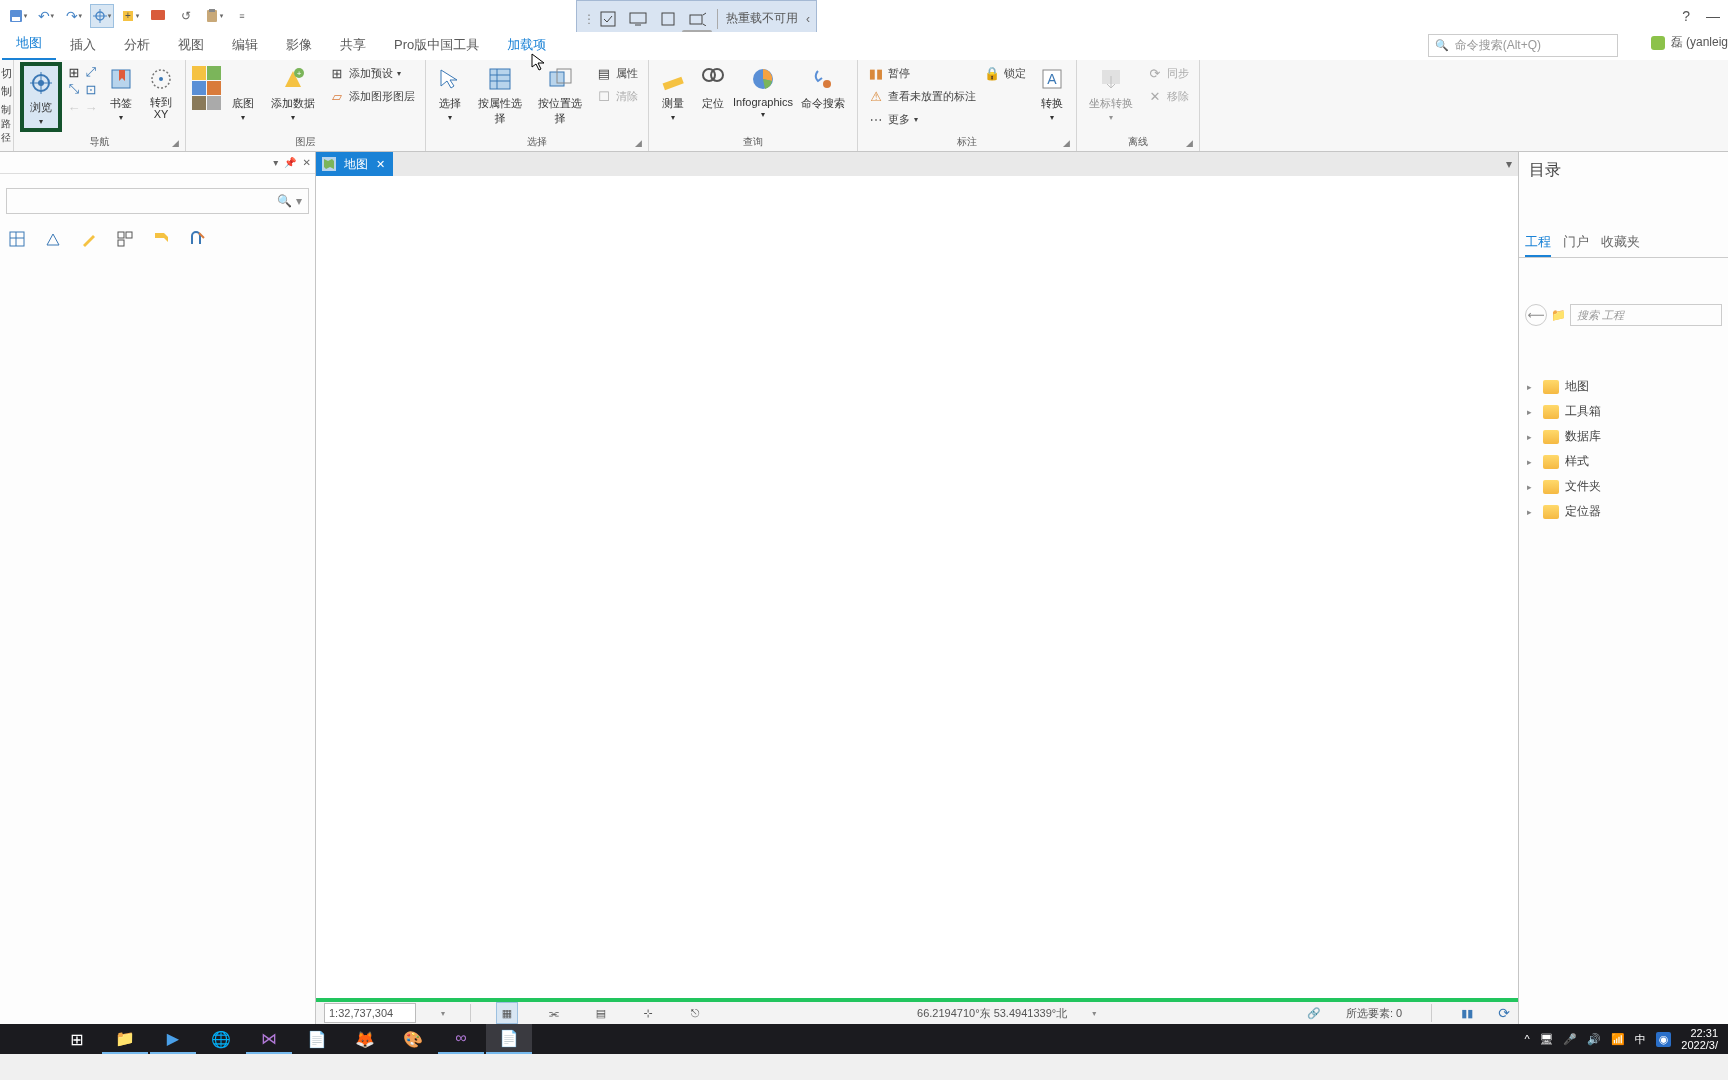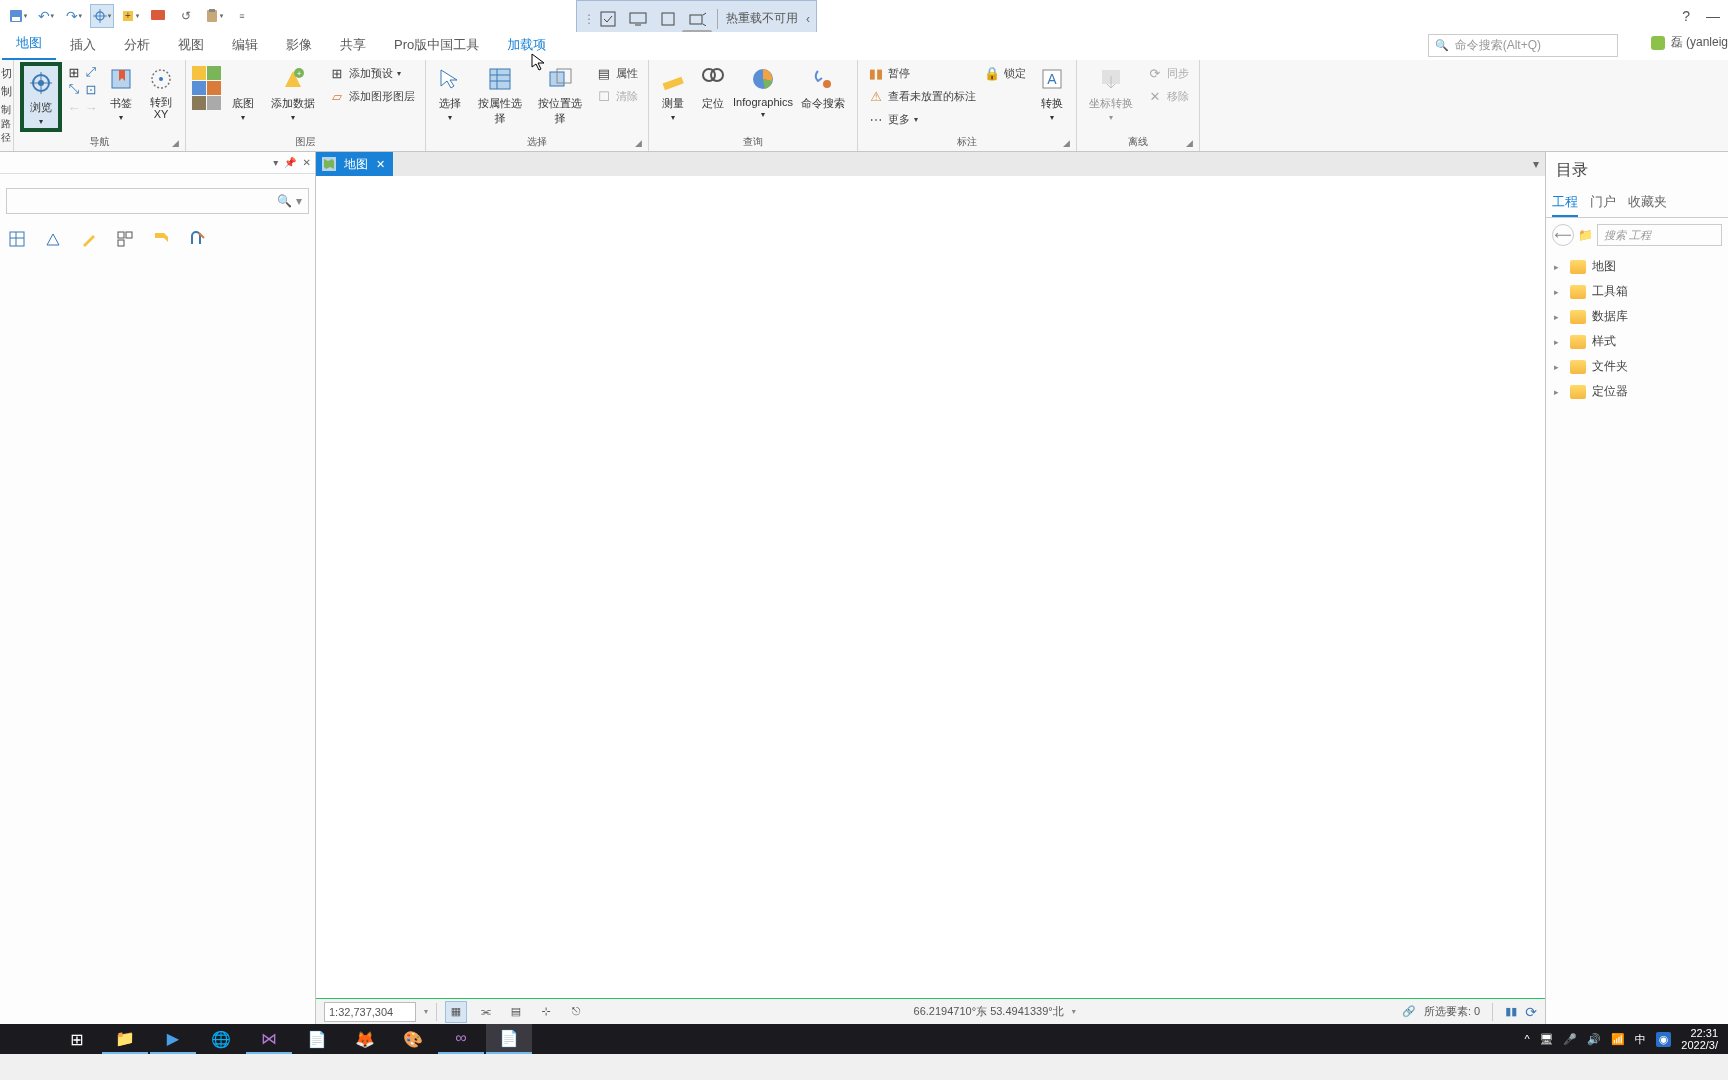--- a/index.html
+++ b/index.html
@@ -54,35 +54,35 @@
 .panel-toolbar { display: flex; gap: 14px; padding: 8px 6px; }
 .ptool { width: 22px; height: 22px; display: flex; align-items: center; justify-content: center; font-size: 16px; }
 
 .center { flex: 1; display: flex; flex-direction: column; }
 .doc-tabs { height: 24px; background: #e9e9e9; display: flex; align-items: center; position: relative; }
 .doc-tab { height: 24px; background: #1a82d6; color: #fff; display: flex; align-items: center; gap: 8px; padding: 0 8px 0 6px; font-size: 12px; }
 .doc-tab .x { font-size: 11px; }
 .doc-tabs .menu { position: absolute; right: 6px; color: #666; }
 .canvas { flex: 1; background: #fff; }
 
-.right-panel { width: 183px; background: #fdfdfd; border-left: 1px solid #c5c5c5; display: flex; flex-direction: column; }
+.right-panel { width: 210px; background: #fdfdfd; border-left: 1px solid #c5c5c5; display: flex; flex-direction: column; gap: 40px; }
 .right-title { font-size: 16px; padding: 8px 10px; color: #444; }
 .right-tabs { display: flex; border-bottom: 1px solid #ccc; padding: 0 6px; gap: 12px; font-size: 13px; }
 .right-tab { padding: 4px 0; color: #666; cursor: pointer; }
 .right-tab.active { color: #1a82d6; border-bottom: 2px solid #1a82d6; font-weight: 500; }
 .right-search-row { display: flex; align-items: center; gap: 4px; padding: 6px; }
 .back-btn { width: 22px; height: 22px; border: 1px solid #ccc; border-radius: 50%; display: flex; align-items: center; justify-content: center; color: #888; }
 .right-search { flex: 1; height: 22px; border: 1px solid #ccc; padding: 0 6px; font-style: italic; color: #999; font-size: 11px; display: flex; align-items: center; }
 .tree { padding: 2px 6px; }
 .tree-item { display: flex; align-items: center; gap: 6px; padding: 4px 2px; font-size: 12px; color: #444; cursor: pointer; }
 .tree-item::before { content: "▸"; color: #888; font-size: 9px; width: 10px; }
 .folder-icon { width: 16px; height: 14px; background: linear-gradient(#ffd96b,#f5b942); border-radius: 2px; }
 
 
-.status { height: 26px; background: #f3f3f3; border-top: 1px solid #22c55e; display: flex; align-items: center; padding: 0 8px; gap: 8px; font-size: 11px; color: #555; }
+.status { height: 26px; background: #f3f3f3; border-top: 4px solid #22c55e; display: flex; align-items: center; padding: 0 8px; gap: 25px; font-size: 11px; color: #555; }
 .scale-box { width: 92px; height: 20px; border: 1px solid #bbb; background: #fff; display: flex; align-items: center; padding: 0 4px; }
 .status .spacer { flex: 1; }
 .stat-btn { width: 22px; height: 22px; display: flex; align-items: center; justify-content: center; border: 1px solid transparent; }
 .stat-btn.active { background: #d8e6f3; border-color: #9cc0e0; }
 
 
 .taskbar { height: 30px; background: #1b1b1f; display: flex; align-items: center; padding: 0 6px; gap: 2px; }
 .task-btn { width: 46px; height: 30px; display: flex; align-items: center; justify-content: center; font-size: 16px; color: #fff; }
 .task-btn.running { border-bottom: 2px solid #76b9ed; }
 .tray { margin-left: auto; display: flex; align-items: center; gap: 10px; color: #fff; font-size: 11px; padding-right: 4px; }

